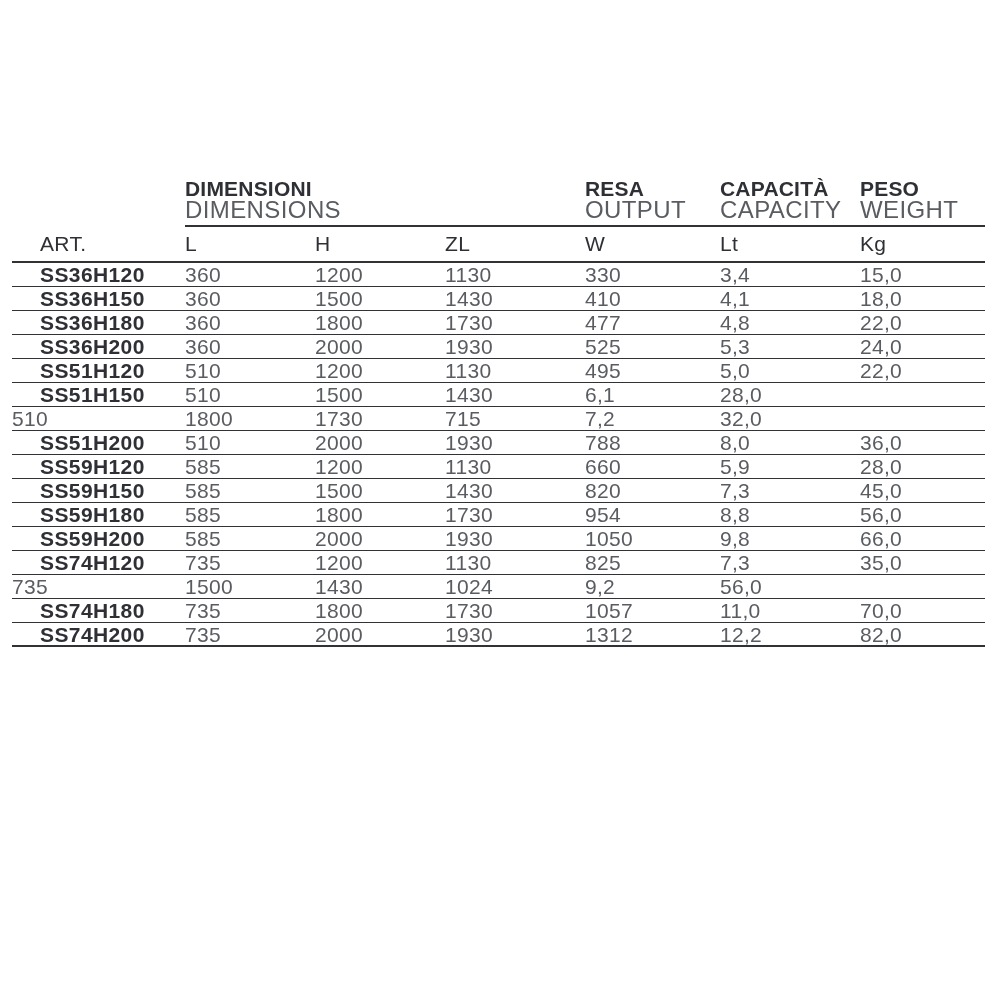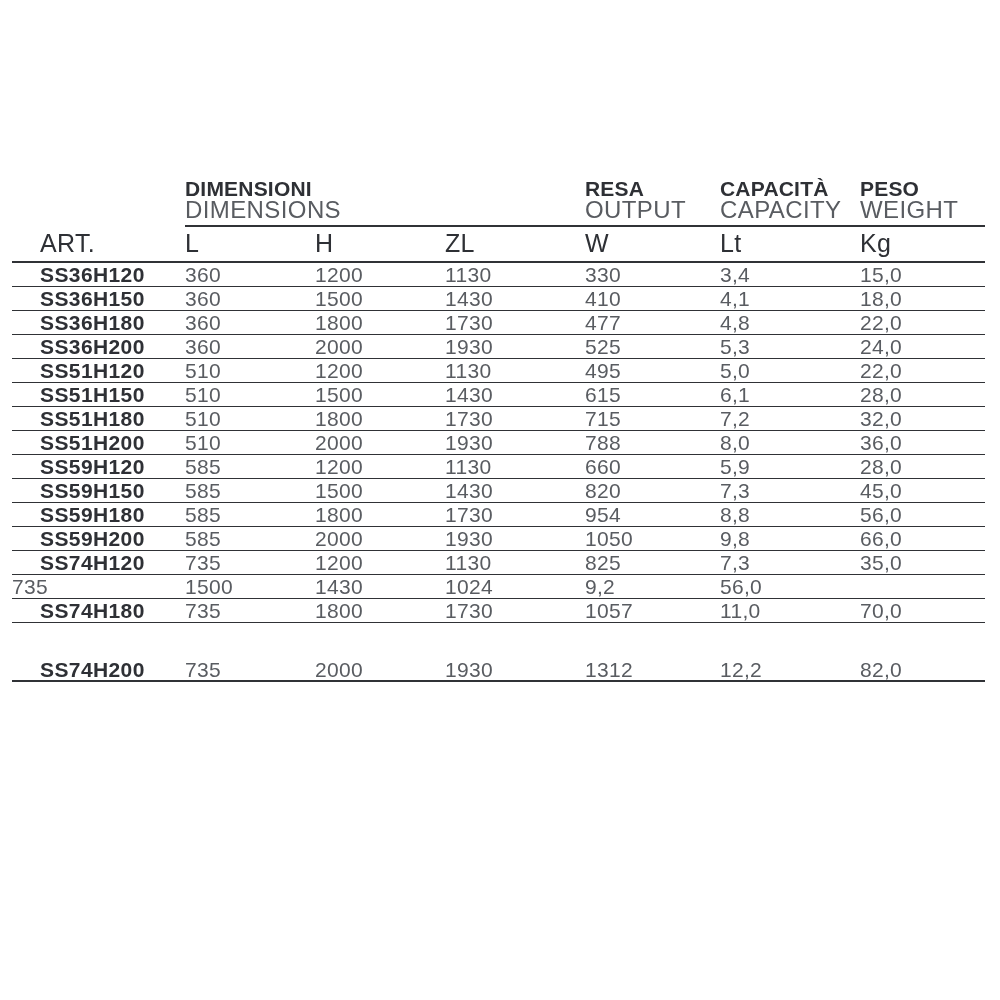--- a/index.html
+++ b/index.html
@@ -46,30 +46,30 @@
     font-size:24px; line-height:22px; font-weight:400;
     color:var(--gray); letter-spacing:0.4px;
   }
   
   .header-row{
     height:37px;
     border-bottom:2px solid var(--line);
   }
   .header-cell{
     display:flex; align-items:center;
-    font-size:25px; color:var(--dark); font-weight:400;
+    font-size:21px; color:var(--dark); font-weight:400;
     letter-spacing:0.3px;
   }
   .art-pad{ padding-left:28px; }
   
   .data-row{
     height:24px;
     border-bottom:1px solid var(--line);
   }
-  .data-row:last-child{ border-bottom-width:2px;margin-top:35px; }
+  .data-row:last-child{ border-bottom-width:2px; }
   .cell{
     display:flex; align-items:center;
     font-size:21px; letter-spacing:0.3px;
   }
   .cell-art{
     color:var(--dark); font-weight:700;
     padding-left:28px; letter-spacing:0.4px;
   }
   .cell-val{ color:var(--gray); font-weight:400; }
 </style>
@@ -158,27 +158,25 @@
     <div class="cell cell-val">495</div>
     <div class="cell cell-val">5,0</div>
     <div class="cell cell-val">22,0</div>
   </div>
 
   <div class="grid7 data-row">
     <div class="cell cell-art">SS51H150</div>
     <div class="cell cell-val">510</div>
     <div class="cell cell-val">1500</div>
     <div class="cell cell-val">1430</div>
-    <div class="cell cell-val">615</div>
     <div class="cell cell-val">6,1</div>
     <div class="cell cell-val">28,0</div>
   </div>
 
   <div class="grid7 data-row">
-    <div class="cell cell-art">SS51H180</div>
     <div class="cell cell-val">510</div>
     <div class="cell cell-val">1800</div>
     <div class="cell cell-val">1730</div>
     <div class="cell cell-val">715</div>
     <div class="cell cell-val">7,2</div>
     <div class="cell cell-val">32,0</div>
   </div>
 
   <div class="grid7 data-row">
     <div class="cell cell-art">SS51H200</div>

